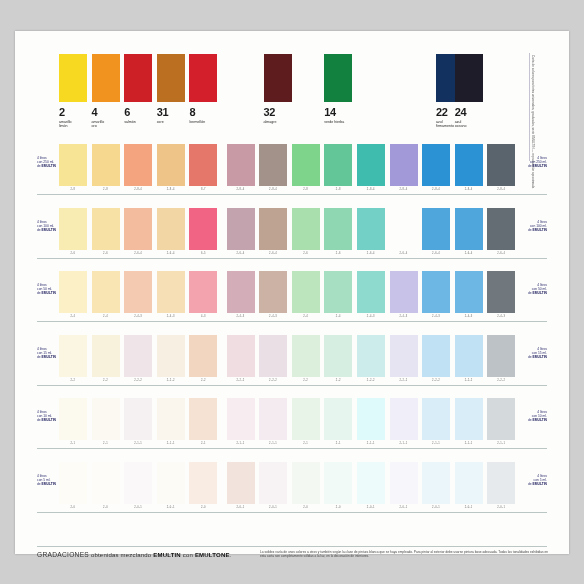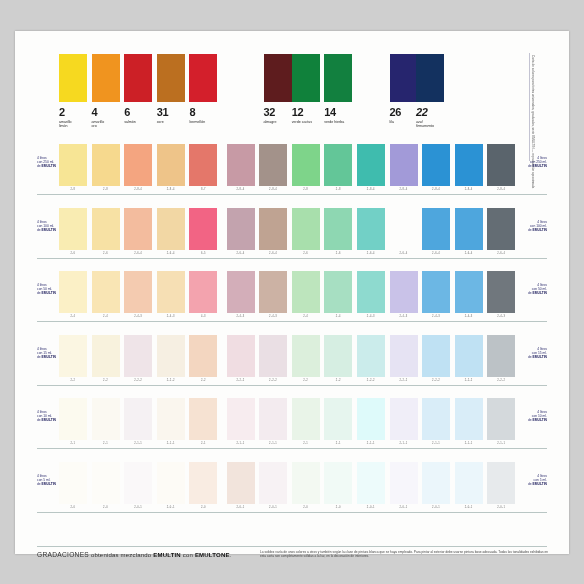--- a/index.html
+++ b/index.html
@@ -102,40 +102,36 @@
       <div class="hcell" style="left: 174.4px;">
         <div class="hswatch" style="background: rgb(211, 31, 43);"></div>
         <div class="hnum">8</div>
         <div class="hname">bermellón</div>
       </div>
       <div class="hcell" style="left: 211.5px; margin-left: 37px;">
         <div class="hswatch" style="background: rgb(94, 28, 30);"></div>
         <div class="hnum">32</div>
         <div class="hname">almagre</div>
       </div>
-      <div class="hcell" style="left: 276.7px;">
-        <div class="hswatch" style="background: rgb(16, 129, 59);"></div>
-        <div class="hnum">12</div>
-        <div class="hname">verde cactus</div>
-      </div>
       <div class="hcell" style="left: 309.3px;">
         <div class="hswatch" style="background: rgb(18, 128, 63);"></div>
         <div class="hnum">14</div>
         <div class="hname">verde hierba</div>
       </div>
-      <div class="hcell" style="left: 374.5px;">
-        <div class="hswatch" style="background: rgb(38, 37, 110);"></div>
-        <div class="hnum">26</div>
-        <div class="hname">lila</div>
-      </div>
-      <div class="hcell" style="left: 401px; font-style: italic;">
+      <div class="hcell" style="left: 421px;">
         <div class="hswatch" style="background: rgb(19, 49, 95);"></div>
         <div class="hnum">22</div>
         <div class="hname">azul
 firmamento</div>
+      </div>
+      <div class="hcell" style="left: 439.7px;">
+        <div class="hswatch" style="background: rgb(29, 28, 40);"></div>
+        <div class="hnum">24</div>
+        <div class="hname">azul
+oceano</div>
       </div>
     </div>
 
   <div id="grid">
       <div class="rowblock" style="top: 113px;">
         <div class="tint" style="left: 44px; top: 0px; background: rgb(247, 229, 149);"></div>
         <div class="code" style="left: 44px; top: 43px;">2-8</div>
         <div class="tint" style="left: 76.6px; top: 0px; background: rgb(246, 217, 142);"></div>
         <div class="code" style="left: 76.6px; top: 43px;">2-8</div>
         <div class="tint" style="left: 109.2px; top: 0px; background: rgb(244, 165, 128);"></div>

